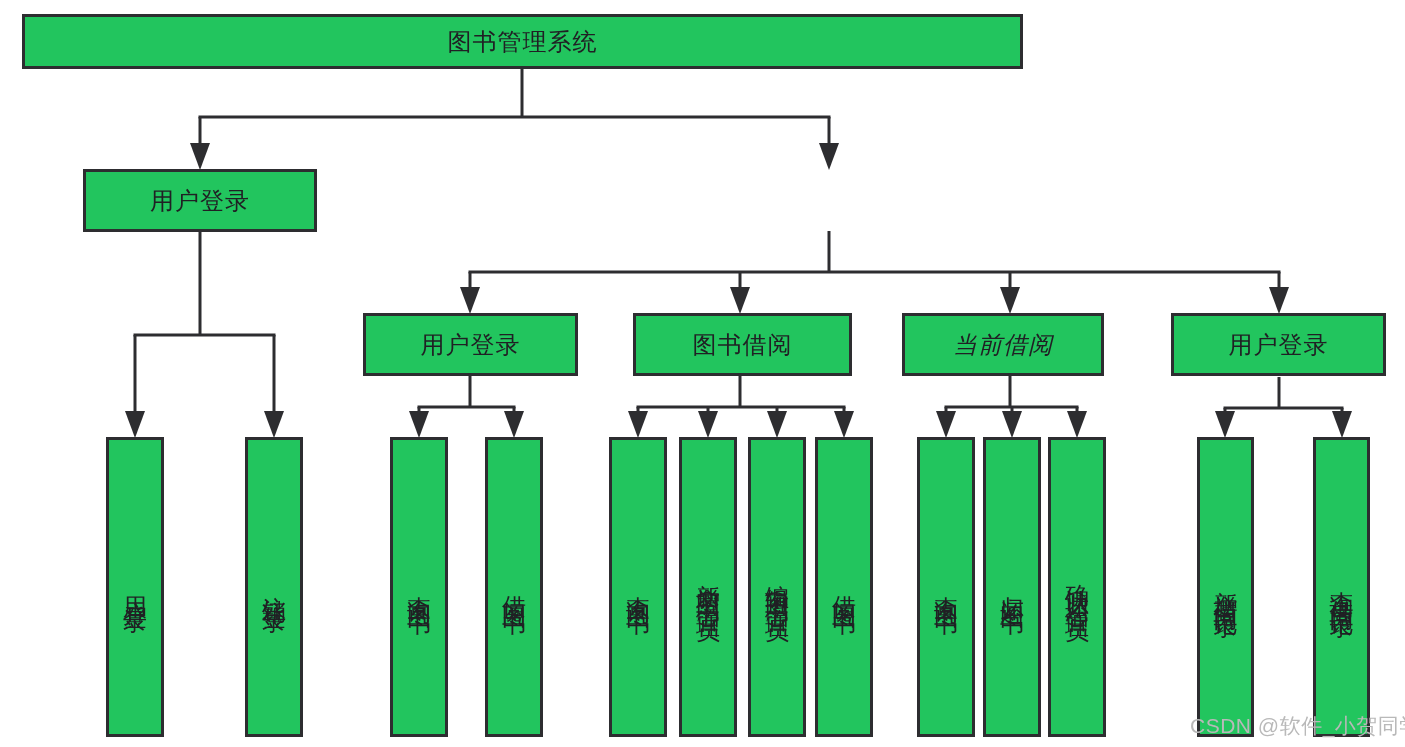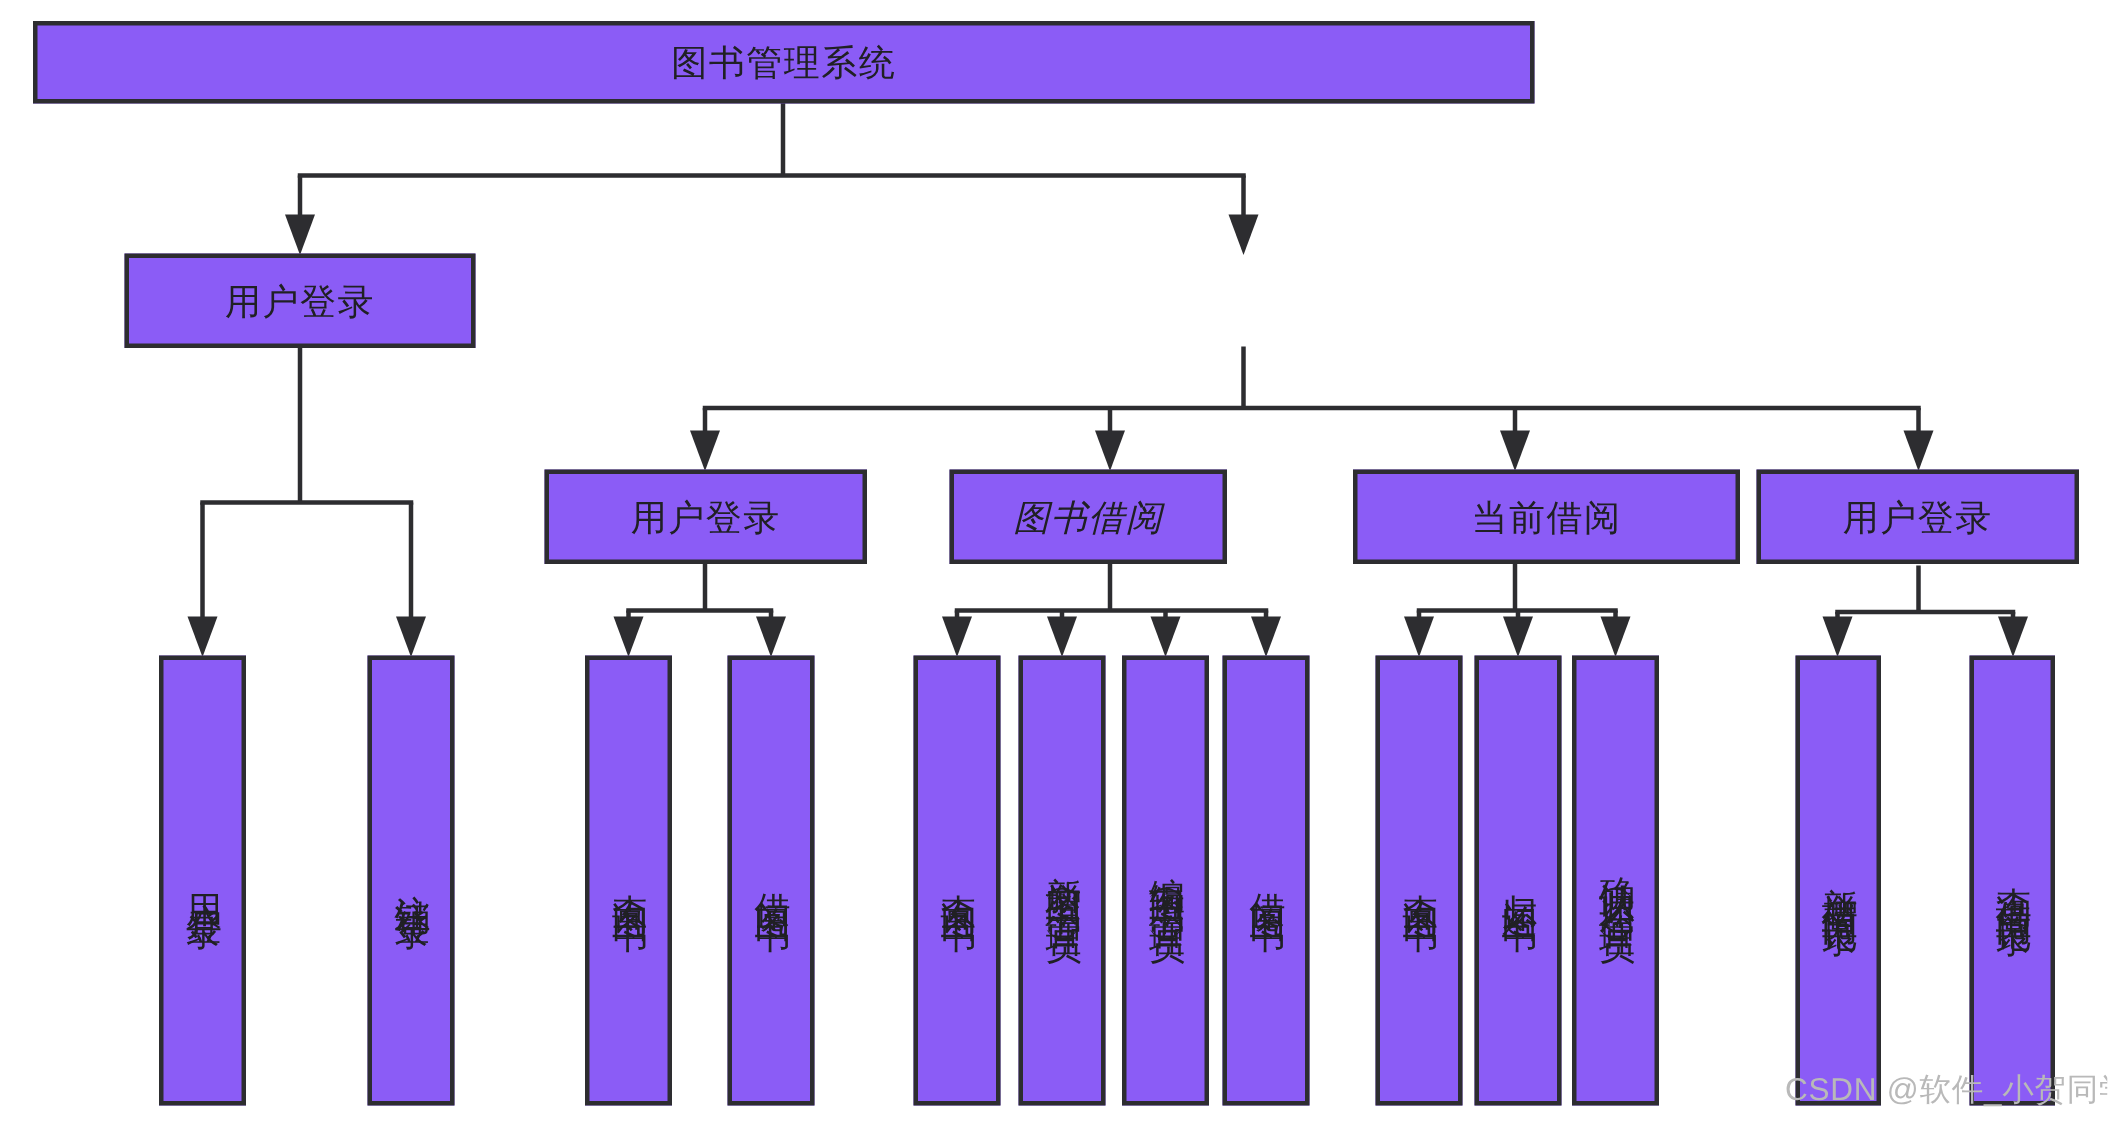--- a/index.html
+++ b/index.html
@@ -19,21 +19,21 @@
     position: absolute;
     left: 0; top: 0;
     width: 1405px;
     height: 747px;
     z-index: 1;
   }
   .node {
     position: absolute;
     box-sizing: border-box;
     border: 3px solid #2d2d30;
-    background: #8b5cf6;
+    background: #22c55e;
     color: #202024;
     display: flex;
     align-items: center;
     justify-content: center;
     z-index: 2;
     text-align: center;
   }
   .node.horizontal {
     font-size: 24px;
     letter-spacing: 1px;
@@ -113,22 +113,22 @@
       <line x1="1225" y1="408" x2="1225" y2="417" stroke="#2d2d30" stroke-width="3"></line>
       <polygon points="1215,411 1235,411 1225,438" fill="#2d2d30"></polygon>
       <line x1="1342" y1="408" x2="1342" y2="417" stroke="#2d2d30" stroke-width="3"></line>
       <polygon points="1332,411 1352,411 1342,438" fill="#2d2d30"></polygon>
     </svg>
 
   <div id="watermark">CSDN @软件_小贺同学</div>
 <div class="node horizontal" style="left: 22px; top: 14px; width: 1001px; height: 55px;">图书管理系统</div>
     <div class="node horizontal" style="left: 83px; top: 169px; width: 234px; height: 63px;">用户登录</div>
     <div class="node horizontal" style="left: 363px; top: 313px; width: 215px; height: 63px;">用户登录</div>
-    <div class="node horizontal" style="left: 633px; top: 313px; width: 185px; height: 63px; font-style: italic;">图书借阅</div>
-    <div class="node horizontal" style="left: 902px; top: 313px; width: 258px; height: 63px;">当前借阅</div>
+    <div class="node horizontal" style="left: 633px; top: 313px; width: 219px; height: 63px;">图书借阅</div>
+    <div class="node horizontal" style="left: 902px; top: 313px; width: 202px; height: 63px; font-style: italic;">当前借阅</div>
     <div class="node horizontal" style="left: 1171px; top: 313px; width: 215px; height: 63px;">用户登录</div>
     <div class="node vertical" style="left: 106px; top: 437px; width: 58px; height: 300px;">用户登录</div>
     <div class="node vertical" style="left: 245px; top: 437px; width: 58px; height: 300px;">注销登录</div>
     <div class="node vertical" style="left: 390px; top: 437px; width: 58px; height: 300px;">查询图书</div>
     <div class="node vertical" style="left: 485px; top: 437px; width: 58px; height: 300px;">借阅图书</div>
     <div class="node vertical" style="left: 609px; top: 437px; width: 58px; height: 300px;">查询图书</div>
     <div class="node vertical" style="left: 679px; top: 437px; width: 58px; height: 300px;">新增图书（管理员）</div>
     <div class="node vertical" style="left: 748px; top: 437px; width: 58px; height: 300px;">编辑图书（管理员）</div>
     <div class="node vertical" style="left: 815px; top: 437px; width: 58px; height: 300px;">借阅图书</div>
     <div class="node vertical" style="left: 917px; top: 437px; width: 58px; height: 300px;">查询图书</div>

